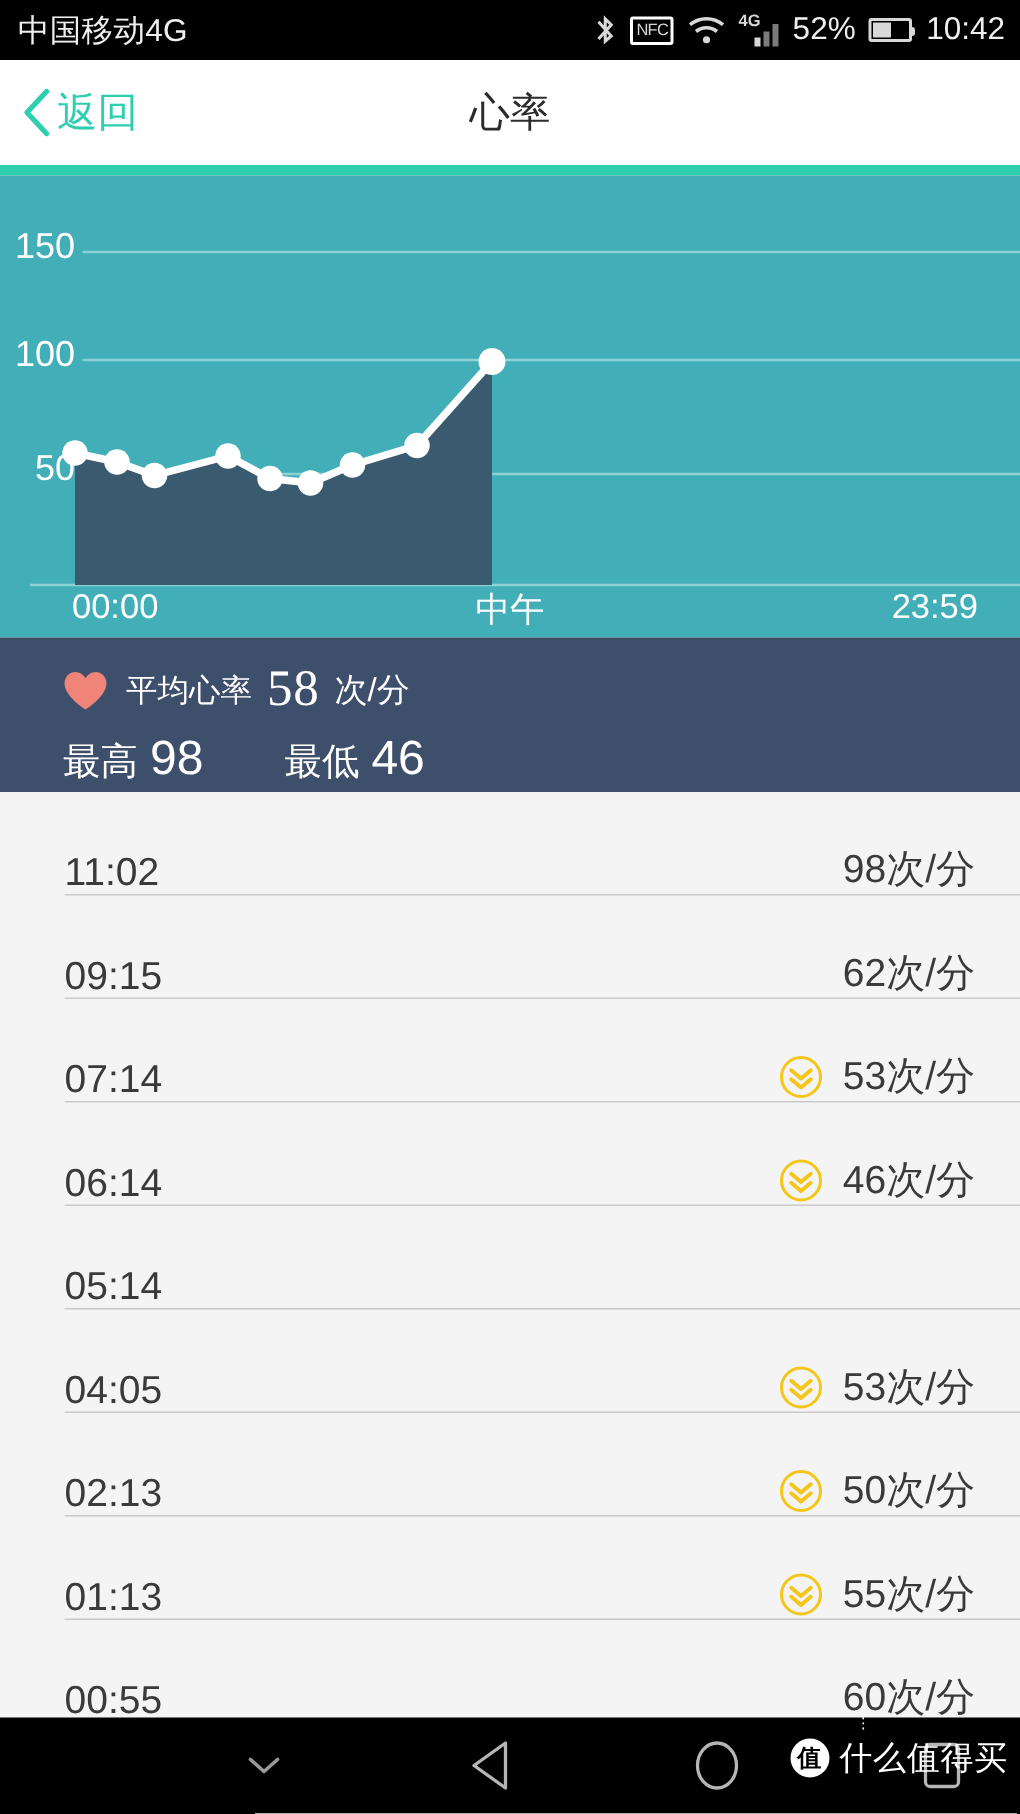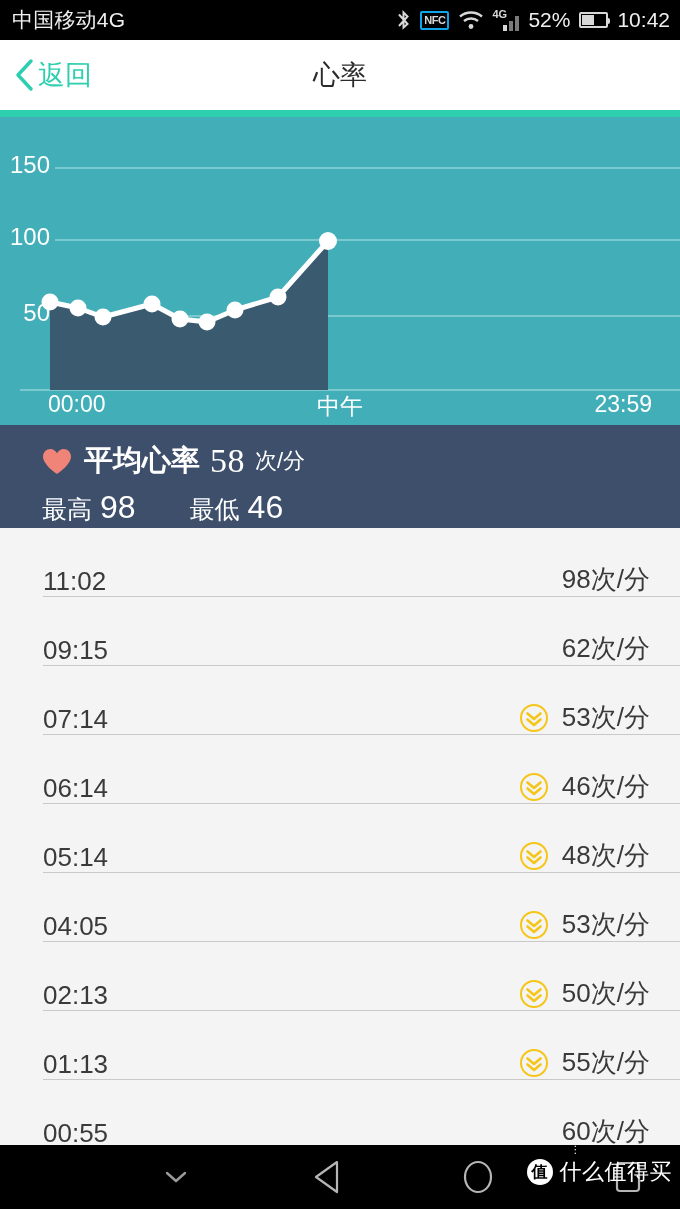--- a/index.html
+++ b/index.html
@@ -15,22 +15,22 @@
   .statusbar{
     position:absolute; left:0; top:0; width:680px; height:40px;
     background:#000; color:#e8e8e8;
     display:flex; align-items:center; justify-content:space-between;
     padding:0 10px 0 12px;
   }
   .carrier{ font-size:21px; letter-spacing:.2px; color:#efefef; }
   .sb-right{ display:flex; align-items:center; gap:9px; }
   .sb-icon{ display:flex; align-items:center; }
   .nfc-badge{
-    border:2px solid #0ea5e9; border-radius:2px; color:#d8d8d8;
-    font-size:11px; font-weight:bold; padding:0 2px; line-height:15px;
+    border:2px solid #ffffff; border-radius:2px; color:#d8d8d8;
+    font-size:11px; font-weight:normal; padding:0 2px; line-height:15px;
     letter-spacing:-.5px;
   }
   .sig-wrap{ display:flex; align-items:flex-end; position:relative; height:22px; }
   .sig-4g{ position:absolute; top:-1px; left:-1px; font-size:11px; color:#d8d8d8; font-weight:bold; }
   .bars{ display:flex; align-items:flex-end; gap:2px; margin-top:8px; margin-left:10px; }
   .bars i{ width:4px; background:#d8d8d8; display:block; }
   .bars i:nth-child(1){ height:6px; }
   .bars i:nth-child(2){ height:10px; background:#7a7a7a; }
   .bars i:nth-child(3){ height:15px; background:#7a7a7a; }
   .batt-pct{ font-size:21px; color:#efefef; }
@@ -81,21 +81,21 @@
   .xm{ left:0; right:0; text-align:center; }
   .xe{ right:28px; }
 
   
   .summary{
     position:absolute; left:0; top:425px; width:680px; height:103px;
     background:#3e4f6b; color:#fff; padding:16px 0 0 42px;
   }
   .sum-row1{ display:flex; align-items:center; gap:10px; }
   .heart{ width:30px; height:27px; position:relative; margin-right:2px; }
-  .sum-label{ font-size:29px;font-weight:bold; }
+  .sum-label{ font-size:21px; }
   .sum-big{ font-size:34px; letter-spacing:.5px;font-family:Liberation Serif, serif; }
   .sum-unit{ font-size:22px; }
   .sum-row2{ display:flex; align-items:baseline; margin-top:8px; }
   .sum-row2 .k{ font-size:25px; }
   .sum-row2 .v{ font-size:32px; margin-left:8px; }
   .sum-gap{ width:54px; }
 
   
   .list{
     position:absolute; left:0; top:528px; width:680px; height:616px;
@@ -275,30 +275,20 @@
               <circle cx="15" cy="15" r="13" fill="none" stroke="#f5c518" stroke-width="2"></circle>
               <path d="M8.5 10.5 L15 16 L21.5 10.5" fill="none" stroke="#f5c518" stroke-width="2.6" stroke-linecap="round" stroke-linejoin="round"></path>
               <path d="M8.5 16.5 L15 22 L21.5 16.5" fill="none" stroke="#f5c518" stroke-width="2.6" stroke-linecap="round" stroke-linejoin="round"></path>
             </svg>
           </span>
           <div class="val">46次/分</div>
         </div>
       </div>
       <div class="row">
         <div class="time">05:14</div>
-        <div class="right">
-          <span>
-            <svg class="sleep-icon" viewBox="0 0 30 30">
-              <circle cx="15" cy="15" r="13" fill="none" stroke="#f5c518" stroke-width="2"></circle>
-              <path d="M8.5 10.5 L15 16 L21.5 10.5" fill="none" stroke="#f5c518" stroke-width="2.6" stroke-linecap="round" stroke-linejoin="round"></path>
-              <path d="M8.5 16.5 L15 22 L21.5 16.5" fill="none" stroke="#f5c518" stroke-width="2.6" stroke-linecap="round" stroke-linejoin="round"></path>
-            </svg>
-          </span>
-          <div class="val">48次/分</div>
-        </div>
       </div>
       <div class="row">
         <div class="time">04:05</div>
         <div class="right">
           <span>
             <svg class="sleep-icon" viewBox="0 0 30 30">
               <circle cx="15" cy="15" r="13" fill="none" stroke="#f5c518" stroke-width="2"></circle>
               <path d="M8.5 10.5 L15 16 L21.5 10.5" fill="none" stroke="#f5c518" stroke-width="2.6" stroke-linecap="round" stroke-linejoin="round"></path>
               <path d="M8.5 16.5 L15 22 L21.5 16.5" fill="none" stroke="#f5c518" stroke-width="2.6" stroke-linecap="round" stroke-linejoin="round"></path>
             </svg>

